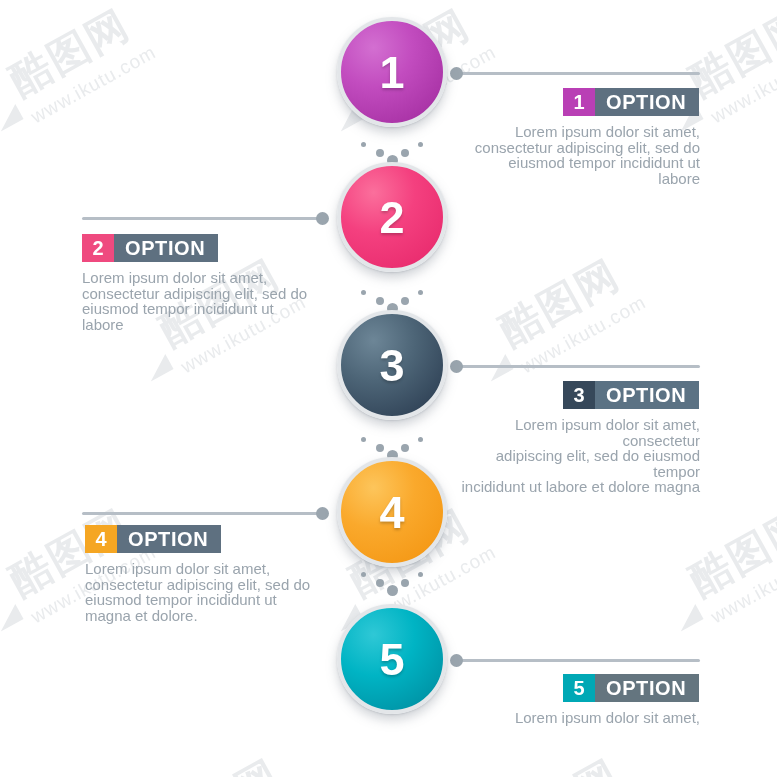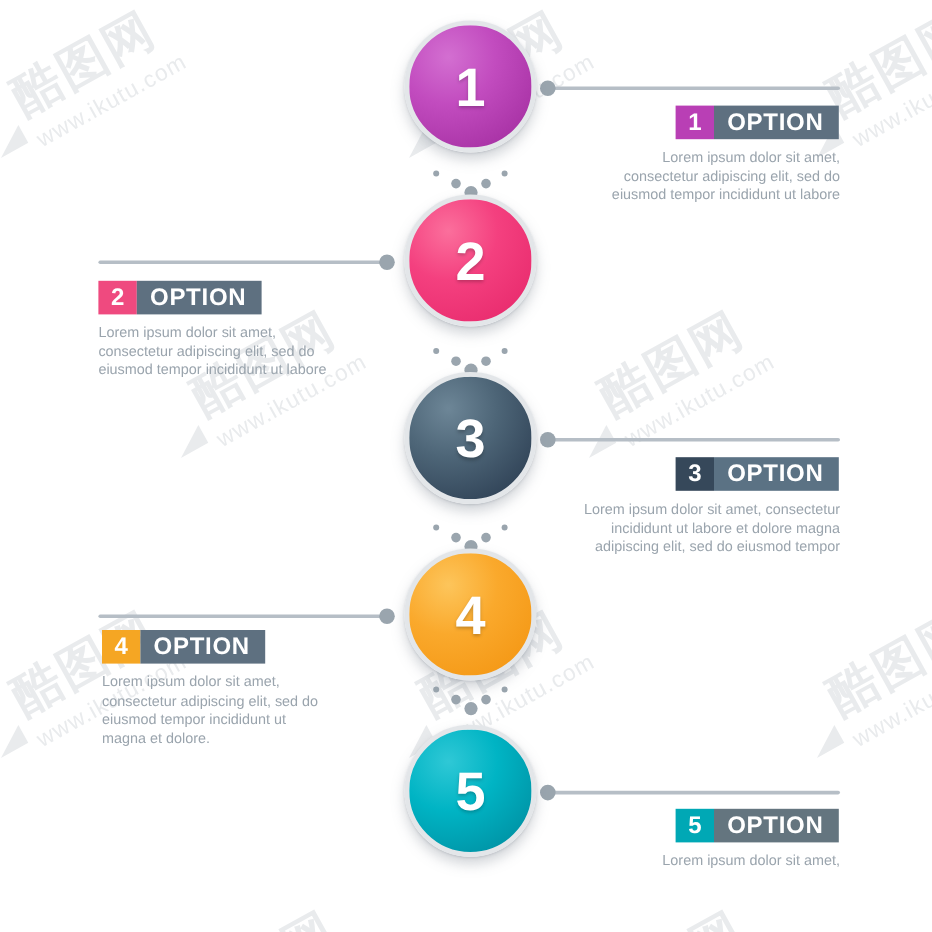--- a/index.html
+++ b/index.html
@@ -94,21 +94,21 @@
   .b2 .bnum{background:#ef4a7f;}
   .b3 .bnum{background:#36485a;}
   .b4 .bnum{background:#f5a623;}
   .b5 .bnum{background:#00a8b5;}
   .b3 .blabel{background:#5b7284;}
   .b5 .blabel{background:#64757f;}
 
   
   .btext{
     position:absolute;z-index:4;
-    font-size:12px;line-height:15.5px;
+    font-size:15px;line-height:15.5px;
     color:#9aa4ad;
     font-family:"Liberation Sans",sans-serif;
     width:230px;
   }
   .btext.right{text-align:right;}
   .btext.left{text-align:left;}
   .btext p{margin:0;}
 </style>
 </head>
 <body>
@@ -219,22 +219,22 @@
     <div class="conn-dot" style="left:450px;top:360px;"></div>
     <div class="circle c3" style="left:337px;top:310px;">
       <span class="num">3</span>
     </div>
     <div class="badge b3" style="left:563px;top:381px;">
       <span class="bnum">3</span>
       <span class="blabel">OPTION</span>
     </div>
     <div class="btext right" style="left:460px;top:417px;width:240px;">
       <p>Lorem ipsum dolor sit amet, consectetur</p>
+      <p>adipiscing elit, sed do eiusmod tempor</p>
       <p>incididunt ut labore et dolore magna</p>
-      <p>adipiscing elit, sed do eiusmod tempor</p>
     </div>
   </div>
 
   <div class="dots" style="left:352px;top:435px;">
     <i class="d0"></i>
     <i class="d1"></i>
     <i class="d2"></i>
     <i class="d3"></i>
     <i class="d4"></i>
   </div>

